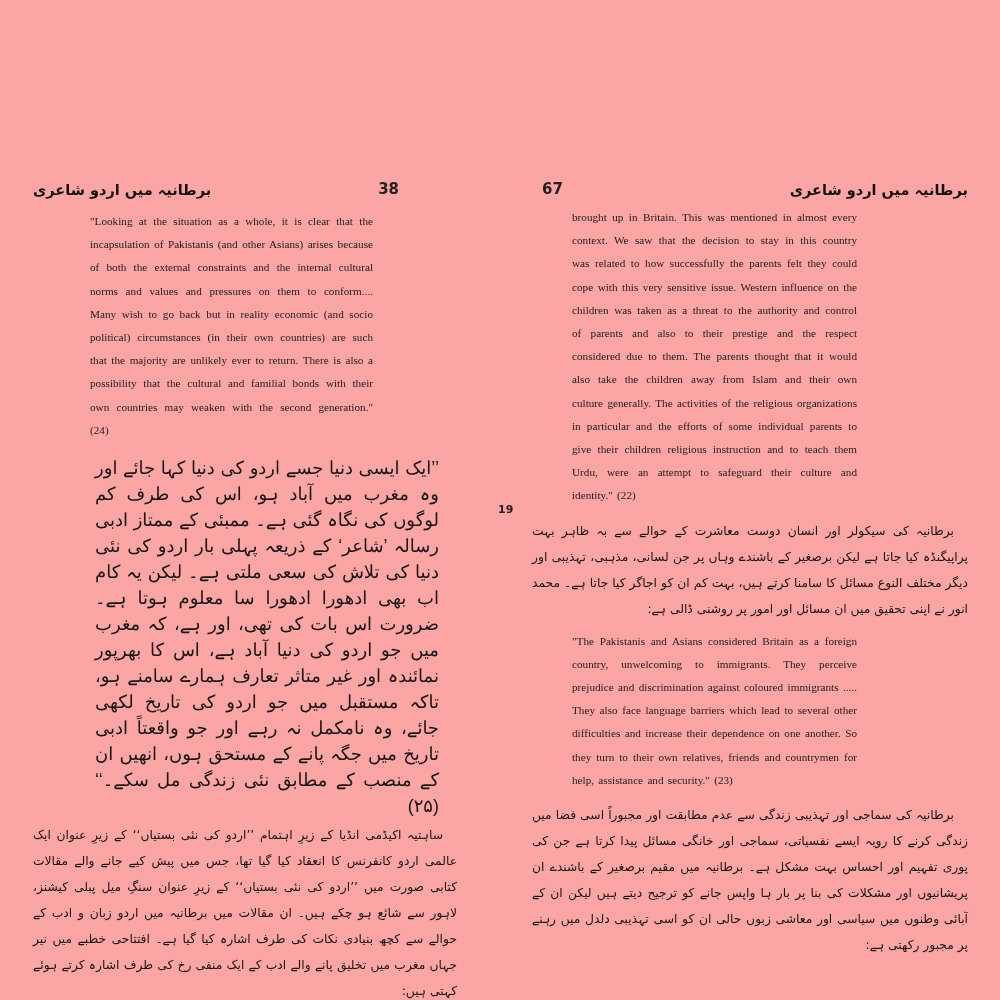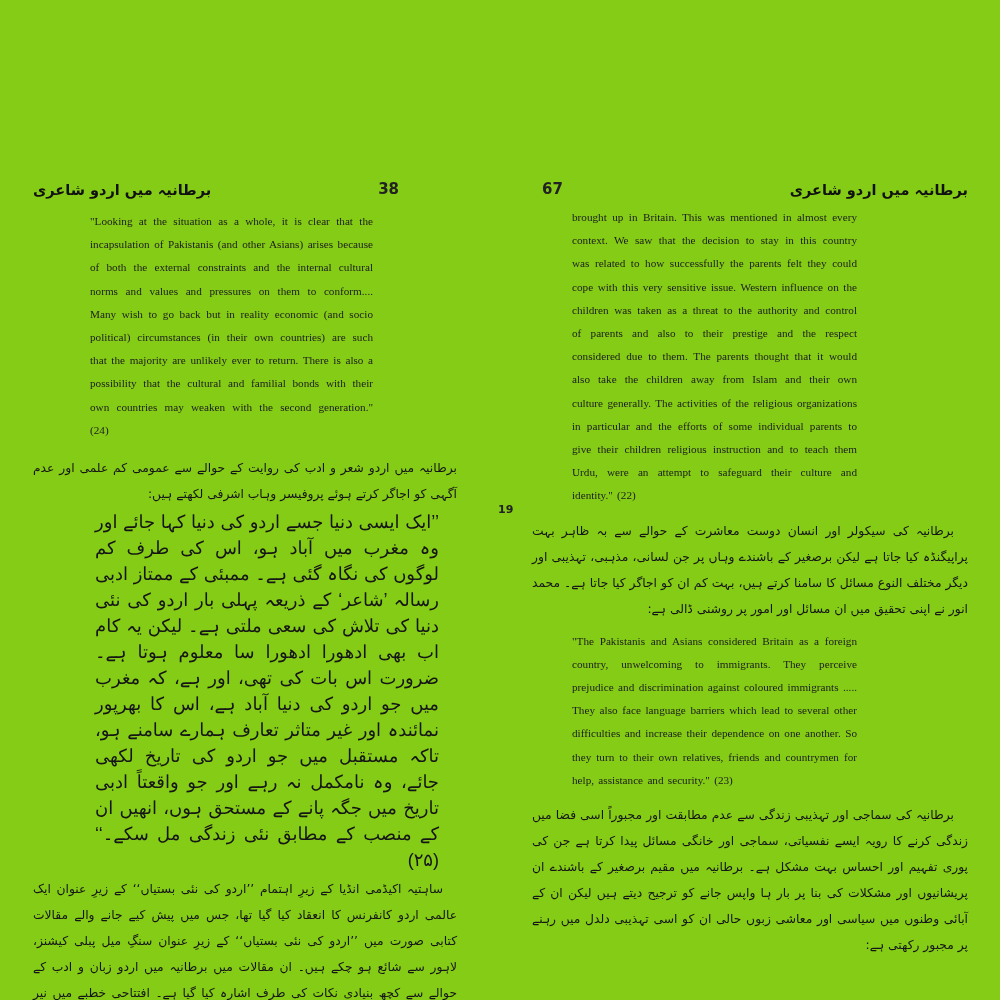--- a/index.html
+++ b/index.html
@@ -4,21 +4,21 @@
 <style>
   html, body {
     margin: 0;
     padding: 0;
     background: #ffffff;
   }
   .canvas {
     position: relative;
     width: 1000px;
     height: 1000px;
-    background: #84cc16;
+    background: #fca5a5;
     overflow: hidden;
     font-family: "Liberation Serif", serif;
     color: #1c1c1c;
   }
   .page {
     position: absolute;
     top: 168px;
   }
   .page-left  { left: 33px;  width: 424px; }
   .page-right { left: 532px; width: 436px; }
@@ -93,21 +93,20 @@
 <div class="canvas">
 
   <section class="page page-left">
     <div class="page-header">
       <span class="running-title">برطانیہ میں اردو شاعری</span>
       <span class="page-num">38</span>
     </div>
 
     <div class="eng-quote">"Looking at the situation as a whole, it is clear that the incapsulation of Pakistanis (and other Asians) arises because of both the external constraints and the internal cultural norms and values and pressures on them to conform.... Many wish to go back but in reality economic (and socio political) circumstances (in their own countries) are such that the majority are unlikely ever to return. There is also a possibility that the cultural and familial bonds with their own countries may weaken with the second generation." (24)</div>
 
-    <p class="urdu">برطانیہ میں اردو شعر و ادب کی روایت کے حوالے سے عمومی کم علمی اور عدم آگہی کو اجاگر کرتے ہوئے پروفیسر وہاب اشرفی لکھتے ہیں:</p>
 
     <div class="urdu-quote">’’ایک ایسی دنیا جسے اردو کی دنیا کہا جائے اور وہ مغرب میں آباد ہو، اس کی طرف کم لوگوں کی نگاہ گئی ہے۔ ممبئی کے ممتاز ادبی رسالہ ’شاعر‘ کے ذریعہ پہلی بار اردو کی نئی دنیا کی تلاش کی سعی ملتی ہے۔ لیکن یہ کام اب بھی ادھورا ادھورا سا معلوم ہوتا ہے۔ ضرورت اس بات کی تھی، اور ہے، کہ مغرب میں جو اردو کی دنیا آباد ہے، اس کا بھرپور نمائندہ اور غیر متاثر تعارف ہمارے سامنے ہو، تاکہ مستقبل میں جو اردو کی تاریخ لکھی جائے، وہ نامکمل نہ رہے اور جو واقعتاً ادبی تاریخ میں جگہ پانے کے مستحق ہوں، انھیں ان کے منصب کے مطابق نئی زندگی مل سکے۔‘‘ (۲۵)</div>
 
     <p class="urdu urdu-indent">ساہتیہ اکیڈمی انڈیا کے زیرِ اہتمام ’’اردو کی نئی بستیاں‘‘ کے زیرِ عنوان ایک عالمی اردو کانفرنس کا انعقاد کیا گیا تھا، جس میں پیش کیے جانے والے مقالات کتابی صورت میں ’’اردو کی نئی بستیاں‘‘ کے زیرِ عنوان سنگِ میل پبلی کیشنز، لاہور سے شائع ہو چکے ہیں۔ ان مقالات میں برطانیہ میں اردو زبان و ادب کے حوالے سے کچھ بنیادی نکات کی طرف اشارہ کیا گیا ہے۔ افتتاحی خطبے میں نیر جہاں مغرب میں تخلیق پانے والے ادب کے ایک منفی رخ کی طرف اشارہ کرتے ہوئے کہتی ہیں:</p>
 
     <div class="urdu-quote">’’ایک بات نہایت افسوس ناک ہے کہ مغرب میں اعلیٰ ادب کے ساتھ ساتھ پیراسائٹک شاعری بھی ہو رہی ہے۔ پیراسائٹک شاعری سے میری مراد یہ ہے کہ شعر</div>
   </section>
 
   <span class="center-marker">19</span>
 

